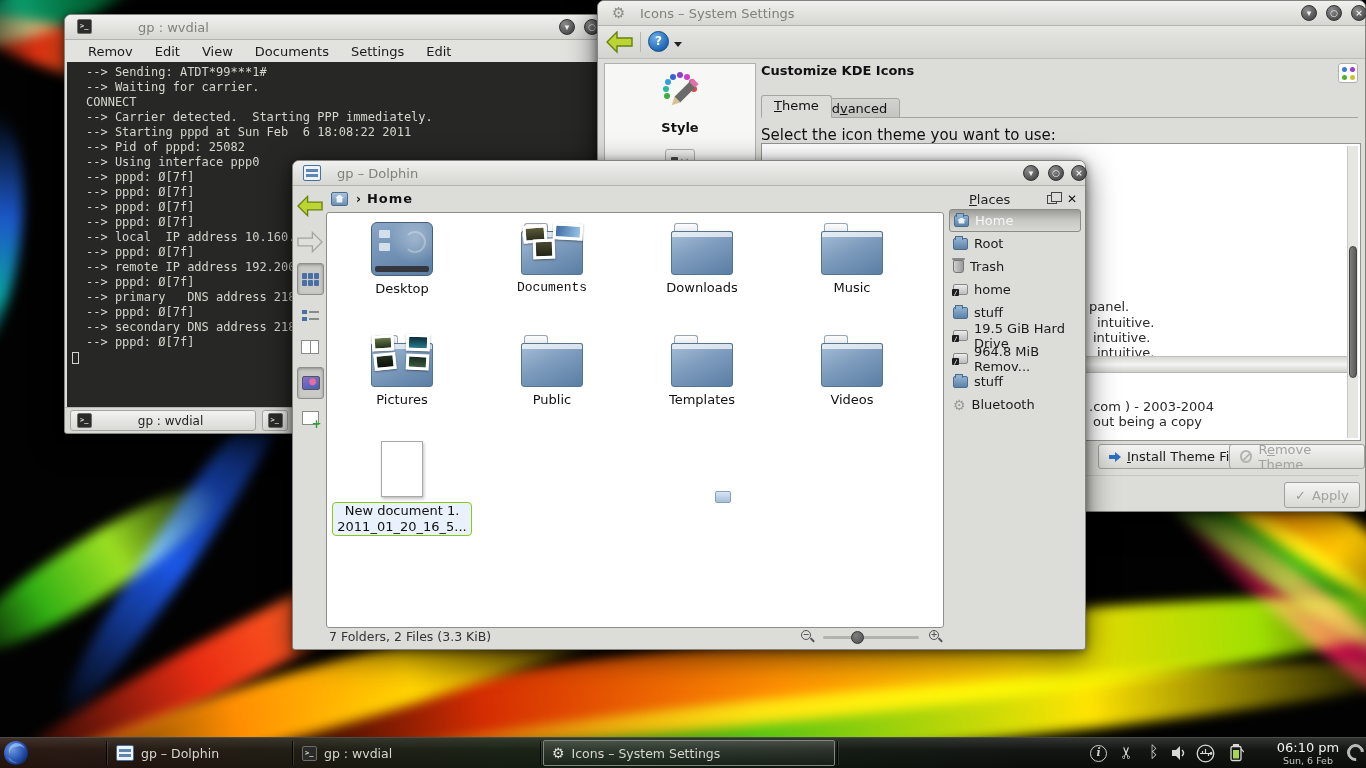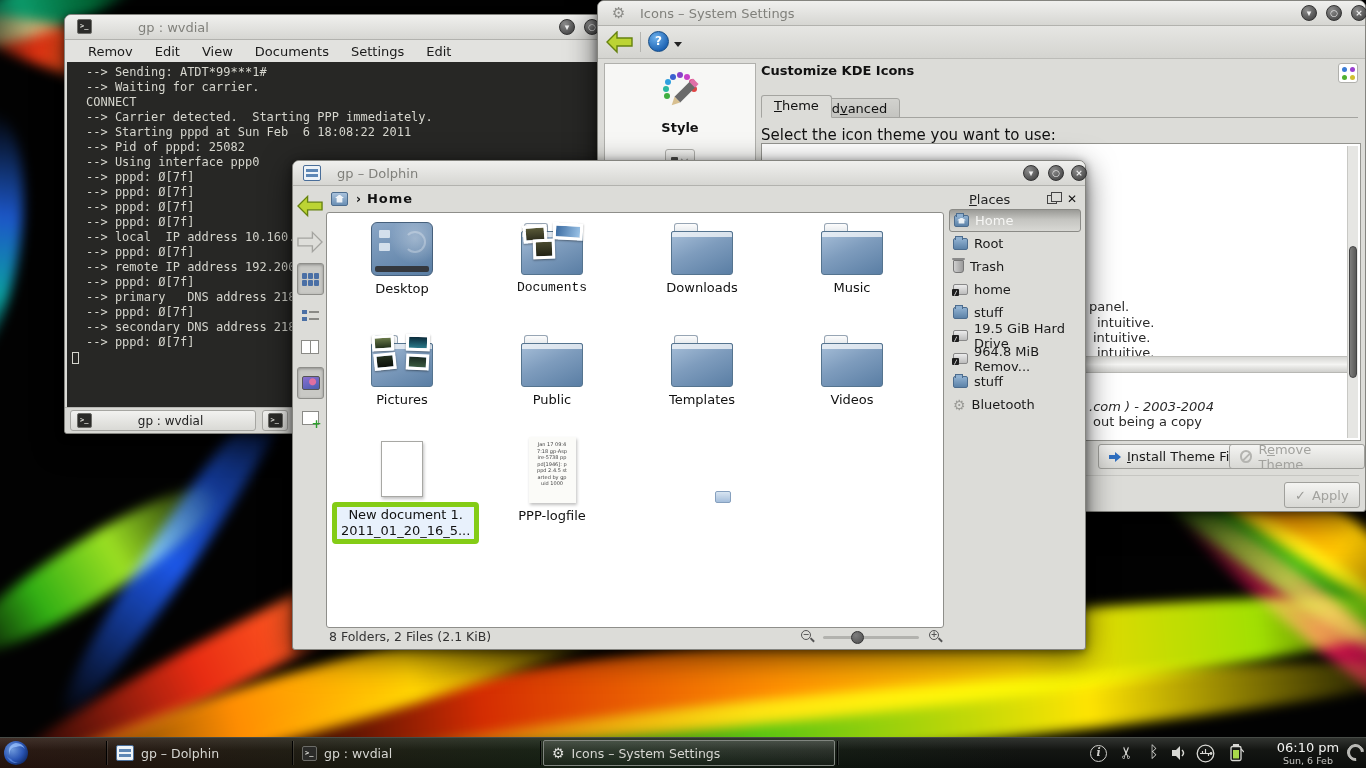--- a/index.html
+++ b/index.html
@@ -127,21 +127,21 @@
   .vi-columns { width:18px; height:14px; background:#fff; border:1px solid #8a8a86; position:relative; }
   .vi-columns::before { content:""; position:absolute; left:8px; top:0; bottom:0; width:1px; background:#8a8a86; }
   .vi-preview { width:18px; height:14px; border-radius:2px; border:1px solid #555;
                 background:radial-gradient(circle at 60% 40%, #e070a0 0 3px, transparent 4px), linear-gradient(160deg,#8a6fd0,#4a5fb0); }
   .vi-split { width:17px; height:14px; background:#fff; border:1px solid #8a8a86; position:relative; }
   .vi-split::after { content:"+"; position:absolute; right:-4px; bottom:-6px; color:#2ca02c; font:bold 12px/12px "DejaVu Sans",sans-serif; }
   #dview { position:absolute; left:33px; top:51px; width:618px; height:416px; background:#fff;
            border:1px solid #8e8e8a; border-radius:3px; overflow:hidden; }
   .grid-item { position:absolute; width:140px; text-align:center; }
   .gi-label { margin-top:5px; font-size:13px; color:#111; white-space:pre-line; line-height:16px; }
-  .sel-box { display:inline-block; border:5px solid #84cc16; background:rgba(205,225,248,.45); border-radius:4px; padding:0 4px; }
+  .sel-box { display:inline-block; border:1px solid #84cc16; background:rgba(205,225,248,.45); border-radius:4px; padding:0 4px; }
   
   .ficon { position:relative; width:62px; height:52px; margin:4px auto 0; }
   .ficon .tabf { position:absolute; top:0; left:3px; width:24px; height:10px; background:linear-gradient(#fcfcfc,#e4e8ec);
                  border:1px solid #97a5b4; border-bottom:none; border-radius:3px 3px 0 0; }
   .ficon .bodyf { position:absolute; top:8px; left:0; right:0; bottom:0;
                   background:linear-gradient(155deg,#a6bed8 0%,#7e9cbd 45%,#5a7ea4 100%);
                   border:1px solid #55748f; border-radius:2px 2px 3px 3px; }
   .ficon .bodyf::before { content:""; position:absolute; top:0; left:0; right:0; height:5px;
                   background:rgba(255,255,255,.7); border-radius:2px 2px 0 0; }
   .desktop-ico { position:relative; width:62px; height:54px; margin:3px auto 0; border-radius:6px; overflow:hidden;
@@ -334,21 +334,21 @@
     <div class="tab inactive">
       <span>Ad</span><u>v</u><span>anced</span>
     </div>
     <div class="ss-select">Select the icon theme you want to use:</div>
     <div id="ss-list">
       <span class="frag" style="left:327px; top:155px;">panel.</span>
       <span class="frag" style="left:335px; top:171px;">intuitive.</span>
       <span class="frag" style="left:331px; top:186px;">intuitive.</span>
       <span class="frag" style="left:335px; top:201px;">intuitive.</span>
       <div class="list-hl"></div>
-      <span class="frag" style="left:327px; top:255px;font-style:italic;">.com ) - 2003-2004</span>
+      <span class="frag" style="left:327px; top:255px;">.com ) - 2003-2004</span>
       <span class="frag" style="left:331px; top:270px;">out being a copy</span>
       <div class="ss-scroll">
         <div class="ss-thumb"></div>
       </div>
     </div>
     <div class="ss-btn" style="left:500px; top:443px;">
       <span class="arrow-badge"></span>
       <span><u>I</u><span>nstall Theme File...</span></span>
     </div>
     <div class="ss-btn disabled" style="left:631px; top:443px;">
@@ -473,30 +473,20 @@
             <span class="bodyf"></span>
           </div>
         <div class="gi-label">Videos</div>
       </div>
 
       <div class="grid-item" style="left:5px; top:226px;">
         <div class="page-ico"></div>
         <div class="gi-label"><span class="sel-box" style="white-space:pre-line;">New document 1.
 2011_01_20_16_5...</span></div>
       </div>
-      <div class="grid-item" style="left:155px; top:224px;">
-        <div class="page-preview">Jan 17 09:4
-7:18 gp-Asp
-ire-5738 pp
-pd[1946]: p
-ppd 2.4.5 st
-arted by gp
-uid 1000</div>
-        <div class="gi-label">PPP-logfile</div>
-      </div>
       <span class="stray"></span>
     </div>
 
     <div id="places">
       <div class="places-head">
         <span class="pl"><u>P</u><span>laces</span></span>
         <span class="dock-ico"></span>
         <span class="pclose">✕</span>
       </div>
       <div class="place-row selected">
@@ -531,21 +521,21 @@
         <span class="mi mi-folder"></span>
         <span>stuff</span>
       </div>
       <div class="place-row">
         <span class="mi mi-gear">⚙</span>
         <span>Bluetooth</span>
       </div>
     </div>
 
     <div id="dstatus">
-      <span class="status-text">8 Folders, 2 Files (2.1 KiB)</span>
+      <span class="status-text">7 Folders, 2 Files (3.3 KiB)</span>
       <span class="mag" style="left:508px;">
           <i>−</i>
         </span>
       <span class="zslider" style="left:530px;">
         <span class="zhandle"></span>
       </span>
       <span class="mag" style="left:636px;">
           <i>+</i>
         </span>
     </div>

